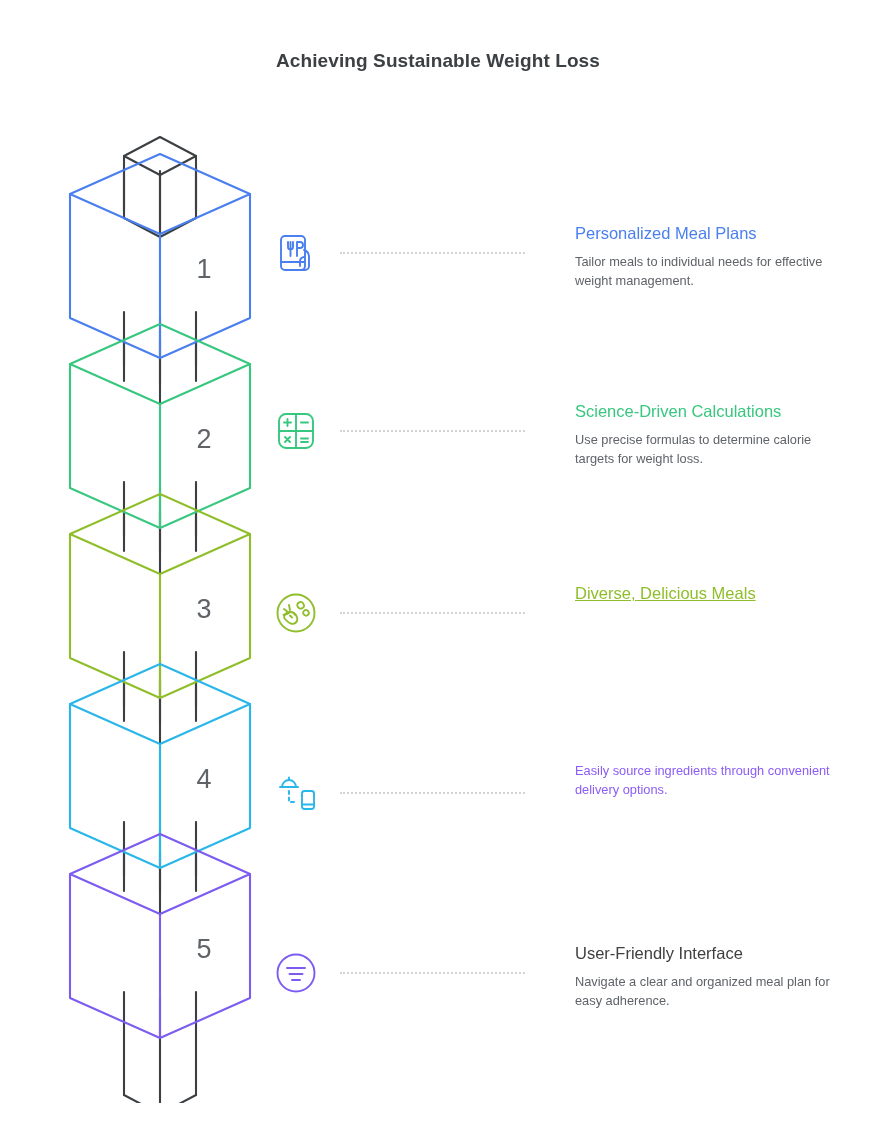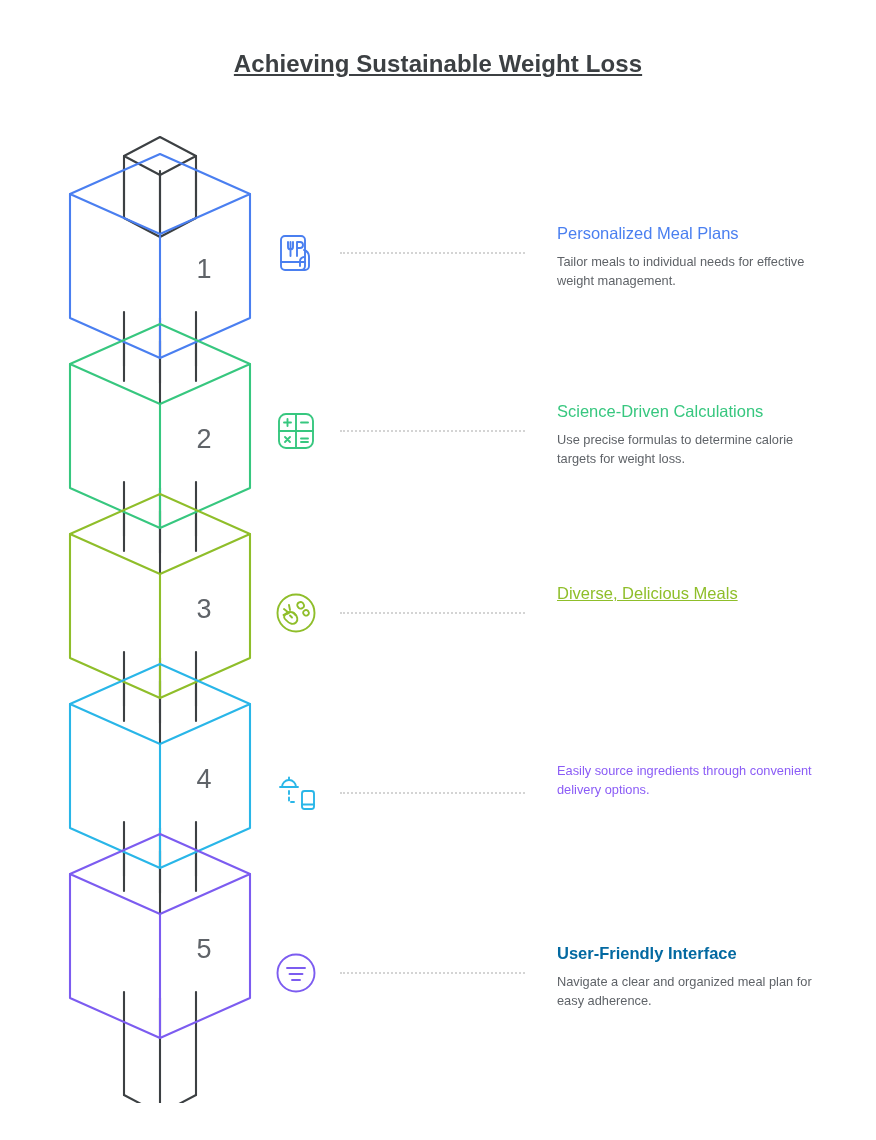--- a/index.html
+++ b/index.html
@@ -12,25 +12,24 @@
   #page {
     position:relative;
     width:876px; height:1140px;
     background:#ffffff;
   }
   
   .page-title {
     position:absolute;
     top:50px; left:0; width:876px;
     text-align:center;
-    font-size:24px;
+    font-size:19px;
     font-weight:bold;
     color:#3c4043;
     letter-spacing:0.1px;
-    text-decoration:underline;
   }
   
   #stack {
     position:absolute;
     left:60px; top:118px;
     width:200px; height:985px;
   }
   
   .row { position:absolute; left:265px; width:600px; }
   .icon-wrap {
@@ -38,21 +37,21 @@
     width:62px; height:62px;
     display:flex; align-items:center; justify-content:center;
   }
   .dots {
     position:absolute;
     left:75px;
     width:185px;
     height:2px;
     border-top:2px dotted #d4d4d4;
   }
-  .txt { position:absolute; left:292px; width:262px; }
+  .txt { position:absolute; left:310px; width:262px; }
   .item-title {
     font-size:16.5px;
     font-weight:400;
     line-height:22px;
     margin-bottom:9px;
   }
   .item-desc {
     font-size:12.8px;
     line-height:18.5px;
     color:#5f6368;
@@ -192,19 +191,19 @@
         <div class="icon-wrap">
           <svg width="48" height="48" viewBox="0 0 48 48">
         <circle cx="24" cy="24" r="18.5" stroke="#7c5cf0" fill="none" stroke-width="1.9" stroke-linecap="round" stroke-linejoin="round"></circle>
         <line x1="15" y1="19" x2="33" y2="19" stroke="#7c5cf0" fill="none" stroke-width="1.9" stroke-linecap="round" stroke-linejoin="round"></line>
         <line x1="17.5" y1="25" x2="30.5" y2="25" stroke="#7c5cf0" fill="none" stroke-width="1.9" stroke-linecap="round" stroke-linejoin="round"></line>
         <line x1="20" y1="31" x2="28" y2="31" stroke="#7c5cf0" fill="none" stroke-width="1.9" stroke-linecap="round" stroke-linejoin="round"></line>
       </svg>
         </div>
         <div class="dots" style="top: 30px; border-top-color: rgb(212, 212, 212);"></div>
         <div class="txt">
-          <div class="item-title" style="color: #0369a1; font-weight: bold;">User-Friendly Interface</div>
+          <div class="item-title" style="color: #404040;">User-Friendly Interface</div>
           <div class="item-desc" style="color: rgb(95, 99, 104);">Navigate a clear and organized meal plan for easy adherence.</div>
         </div>
       </div>
     </div>
 
 </div>
 
 </body></html>

